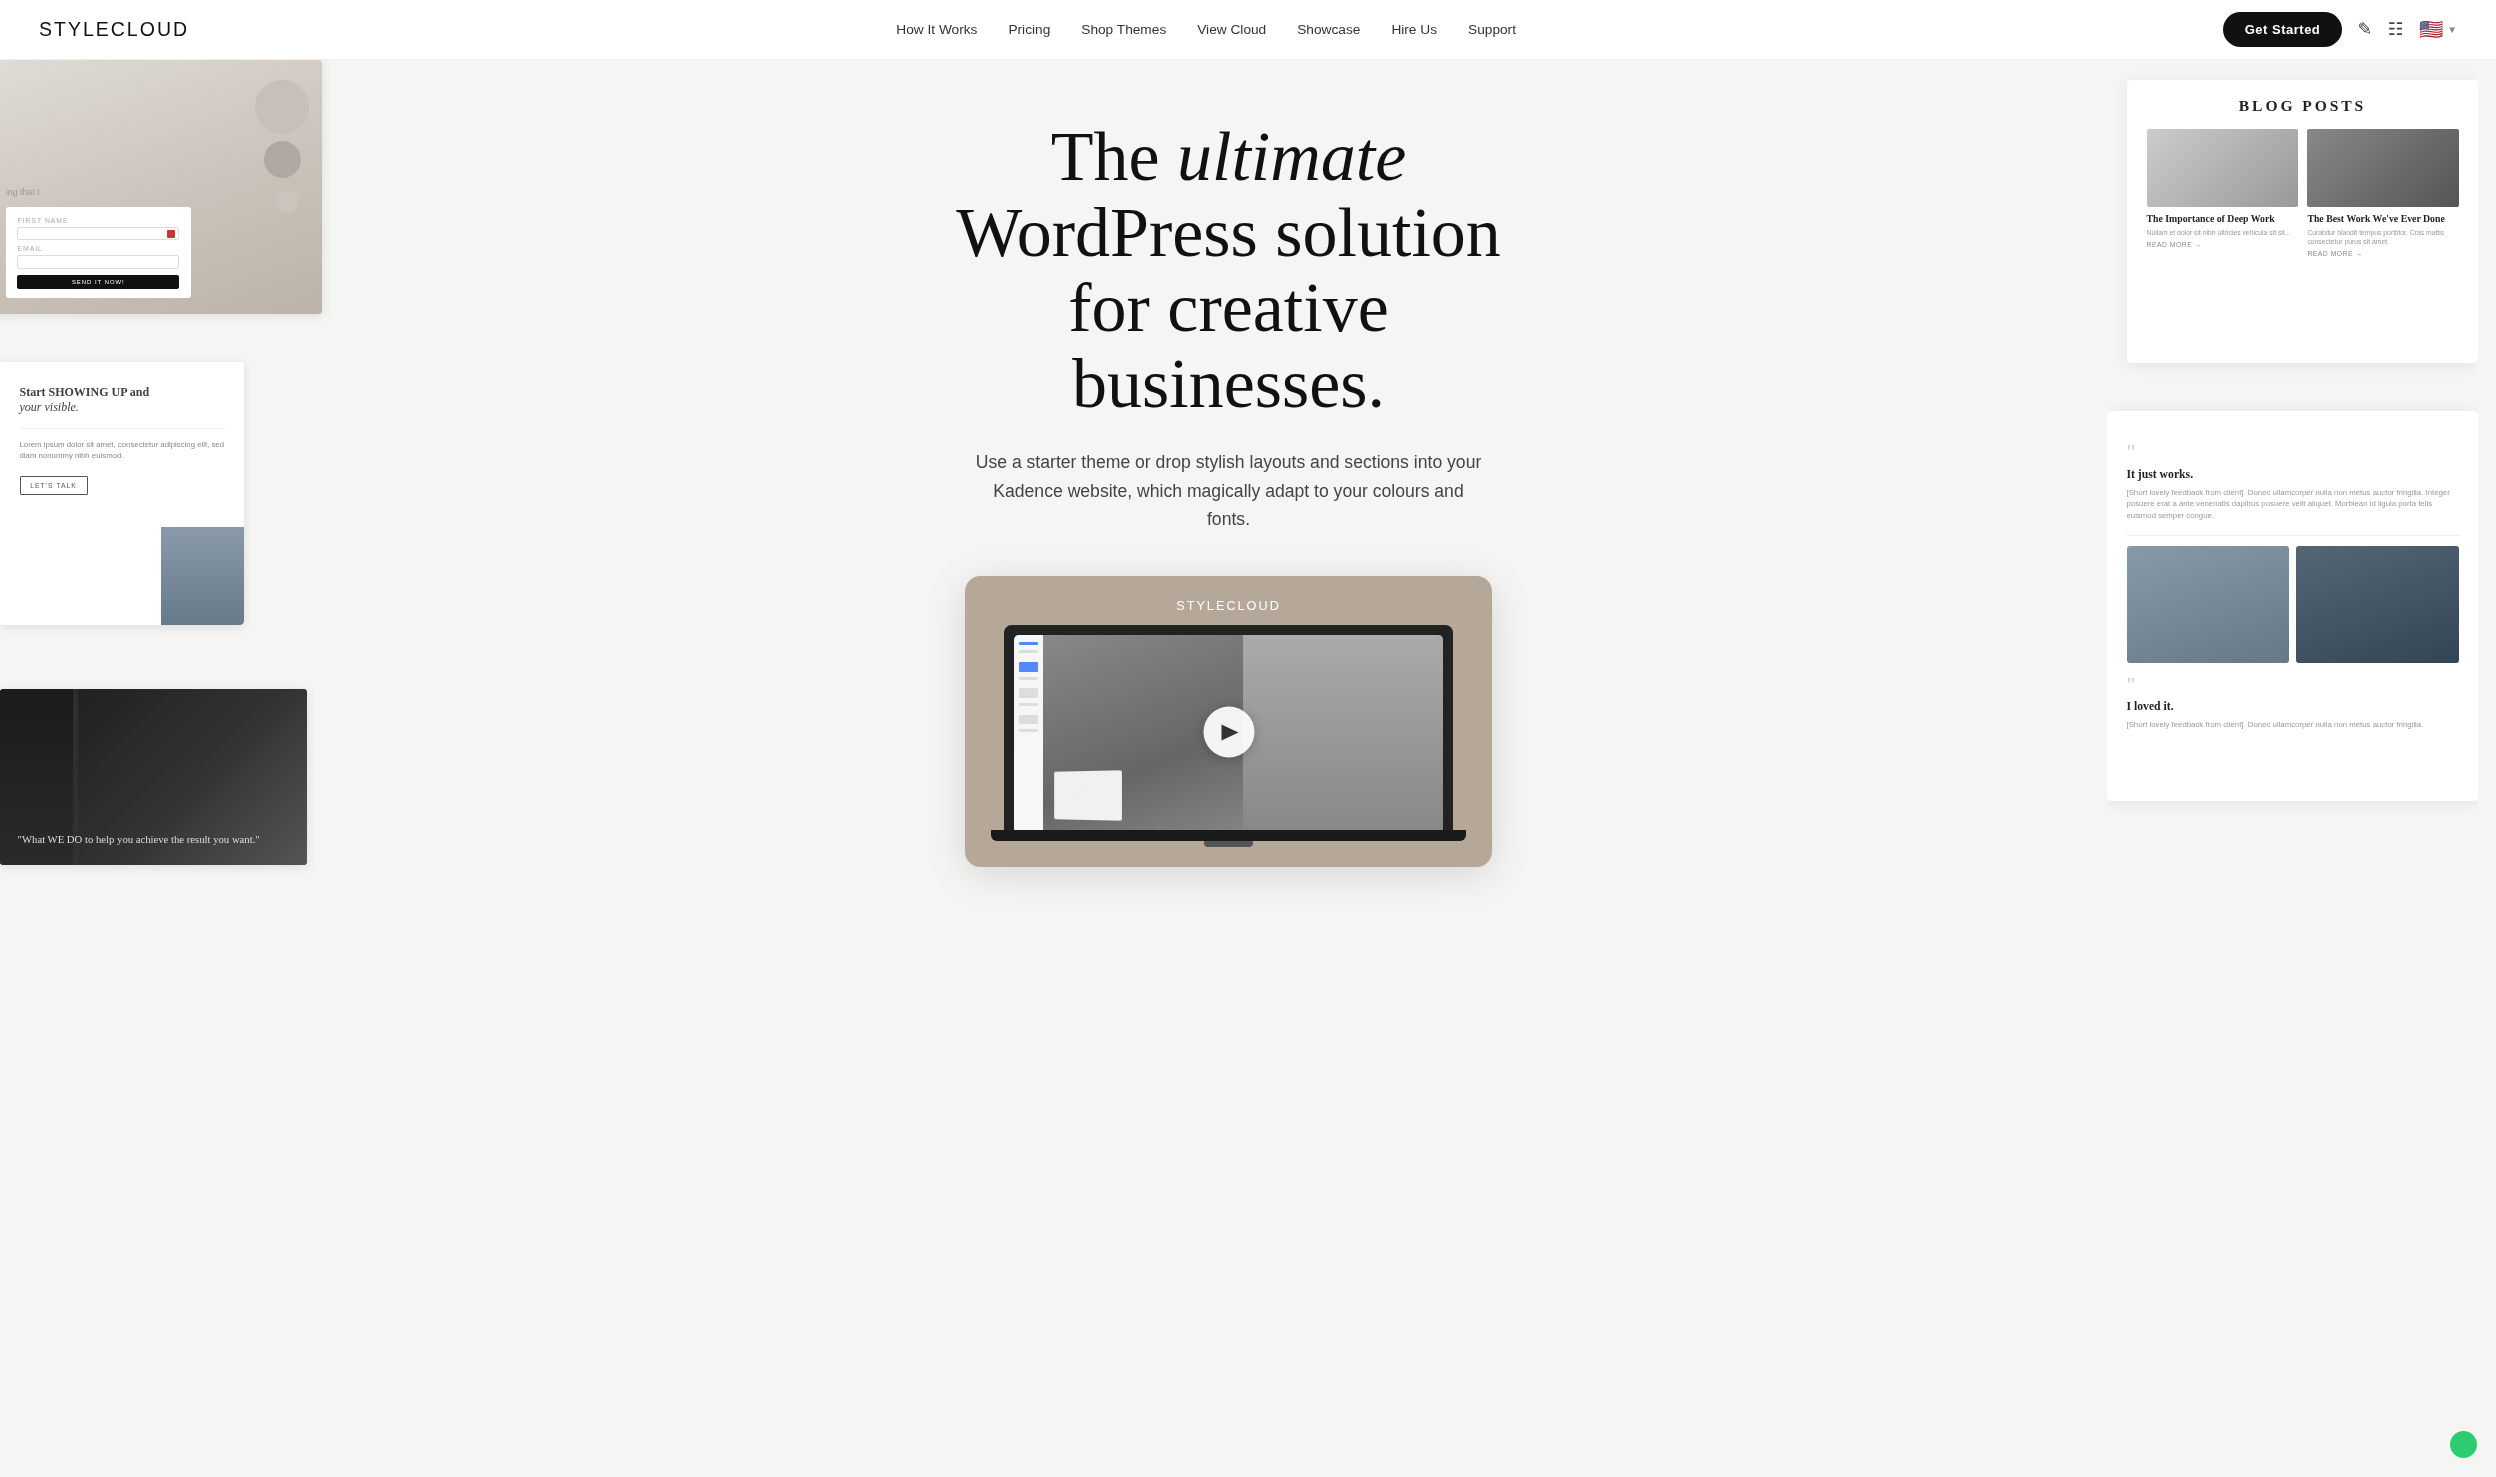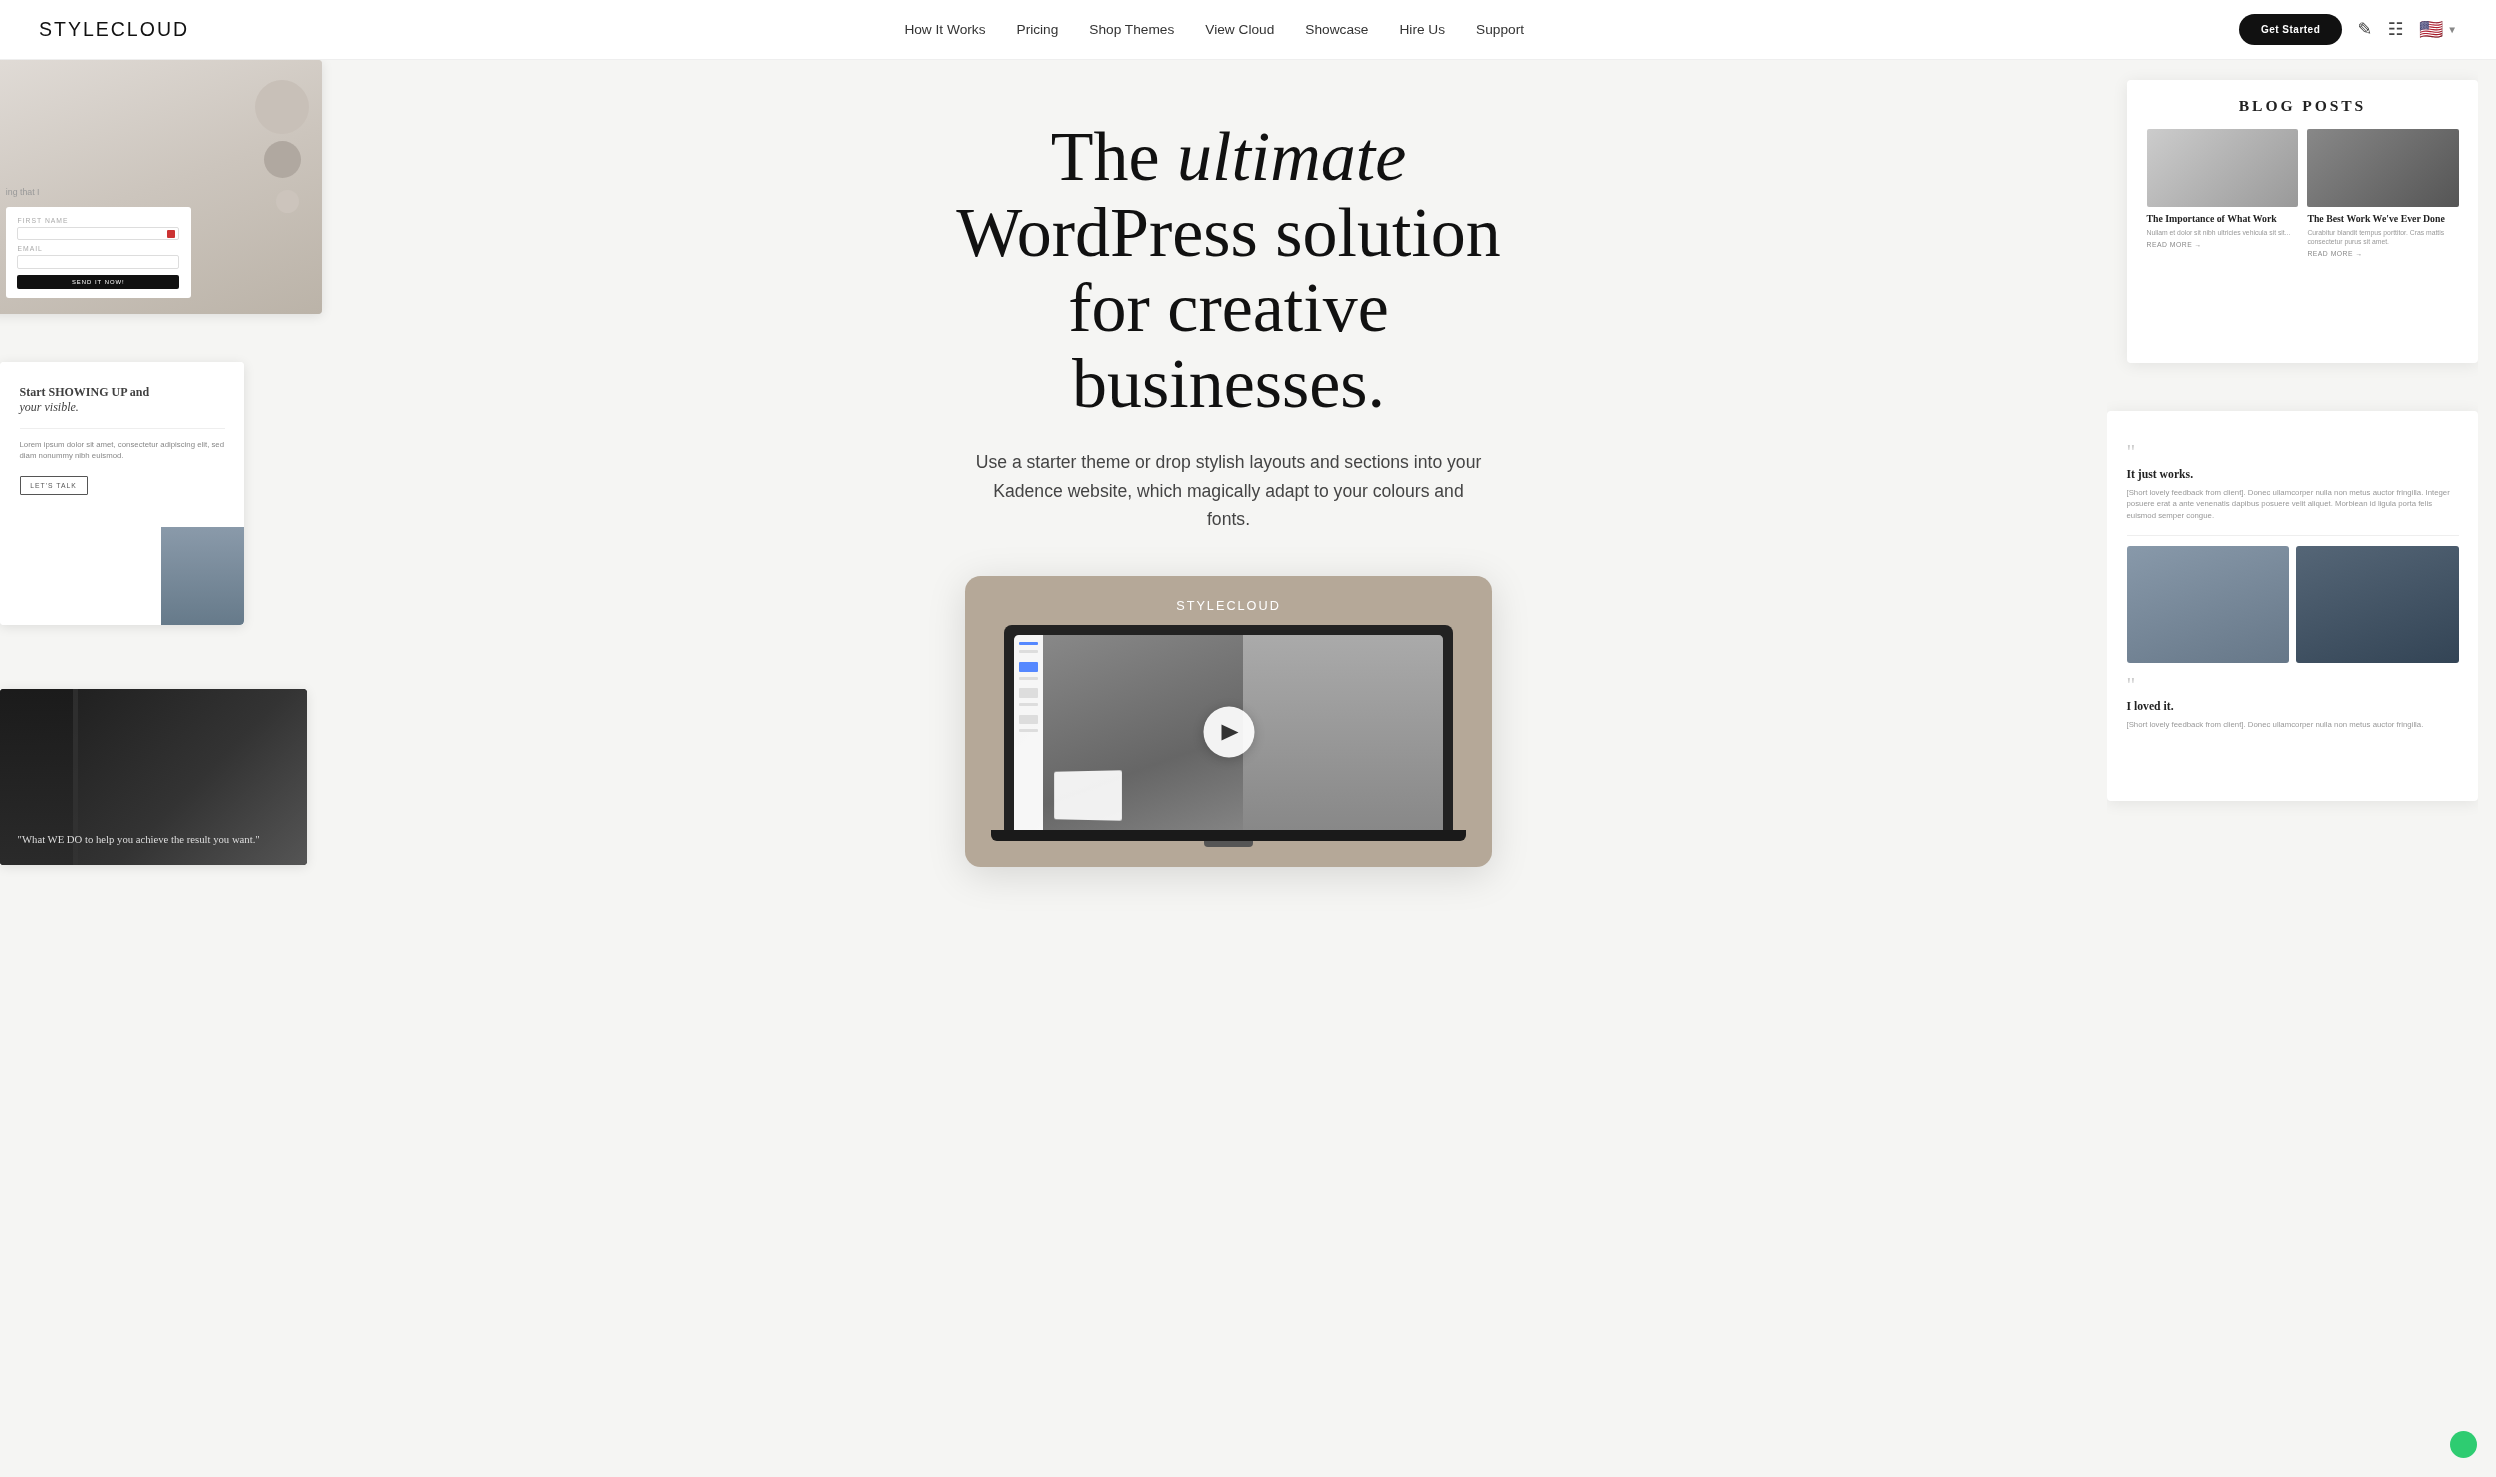--- a/index.html
+++ b/index.html
@@ -54,21 +54,21 @@
       cursor: pointer;
       color: #444;
     }
     .btn-get-started {
       background: #111;
       color: #fff;
       border: none;
       border-radius: 29px;
       padding: 9.8px 21.5px;
       font-family: Arial, sans-serif;
-      font-size: 10px;
+      font-size: 13px;
       font-weight: 600;
       cursor: pointer;
       letter-spacing: 0.5px;
     }
     .flag-btn {
       display: flex;
       align-items: center;
       gap: 3.9px;
       cursor: pointer;
       font-size: 19.5px;
@@ -577,21 +577,21 @@
     </div>
   </div>
 
   <div class="right-screenshots">
 
     <div class="rsc1">
       <div class="rsc1-title">BLOG POSTS</div>
       <div class="rsc1-grid">
         <div class="rsc1-post">
           <div class="rsc1-post-img img1"></div>
-          <div class="rsc1-post-heading">The Importance of What Work</div>
+          <div class="rsc1-post-heading">The Importance of Deep Work</div>
           <div class="rsc1-post-body">Nullam et dolor sit nibh ultricies vehicula sit sit...</div>
           <div class="rsc1-post-link">READ MORE →</div>
         </div>
         <div class="rsc1-post">
           <div class="rsc1-post-img img2"></div>
           <div class="rsc1-post-heading">The Best Work We've Ever Done</div>
           <div class="rsc1-post-body">Curabitur blandit tempus porttitor. Cras mattis consectetur purus sit amet.</div>
           <div class="rsc1-post-link">READ MORE →</div>
         </div>
       </div>

